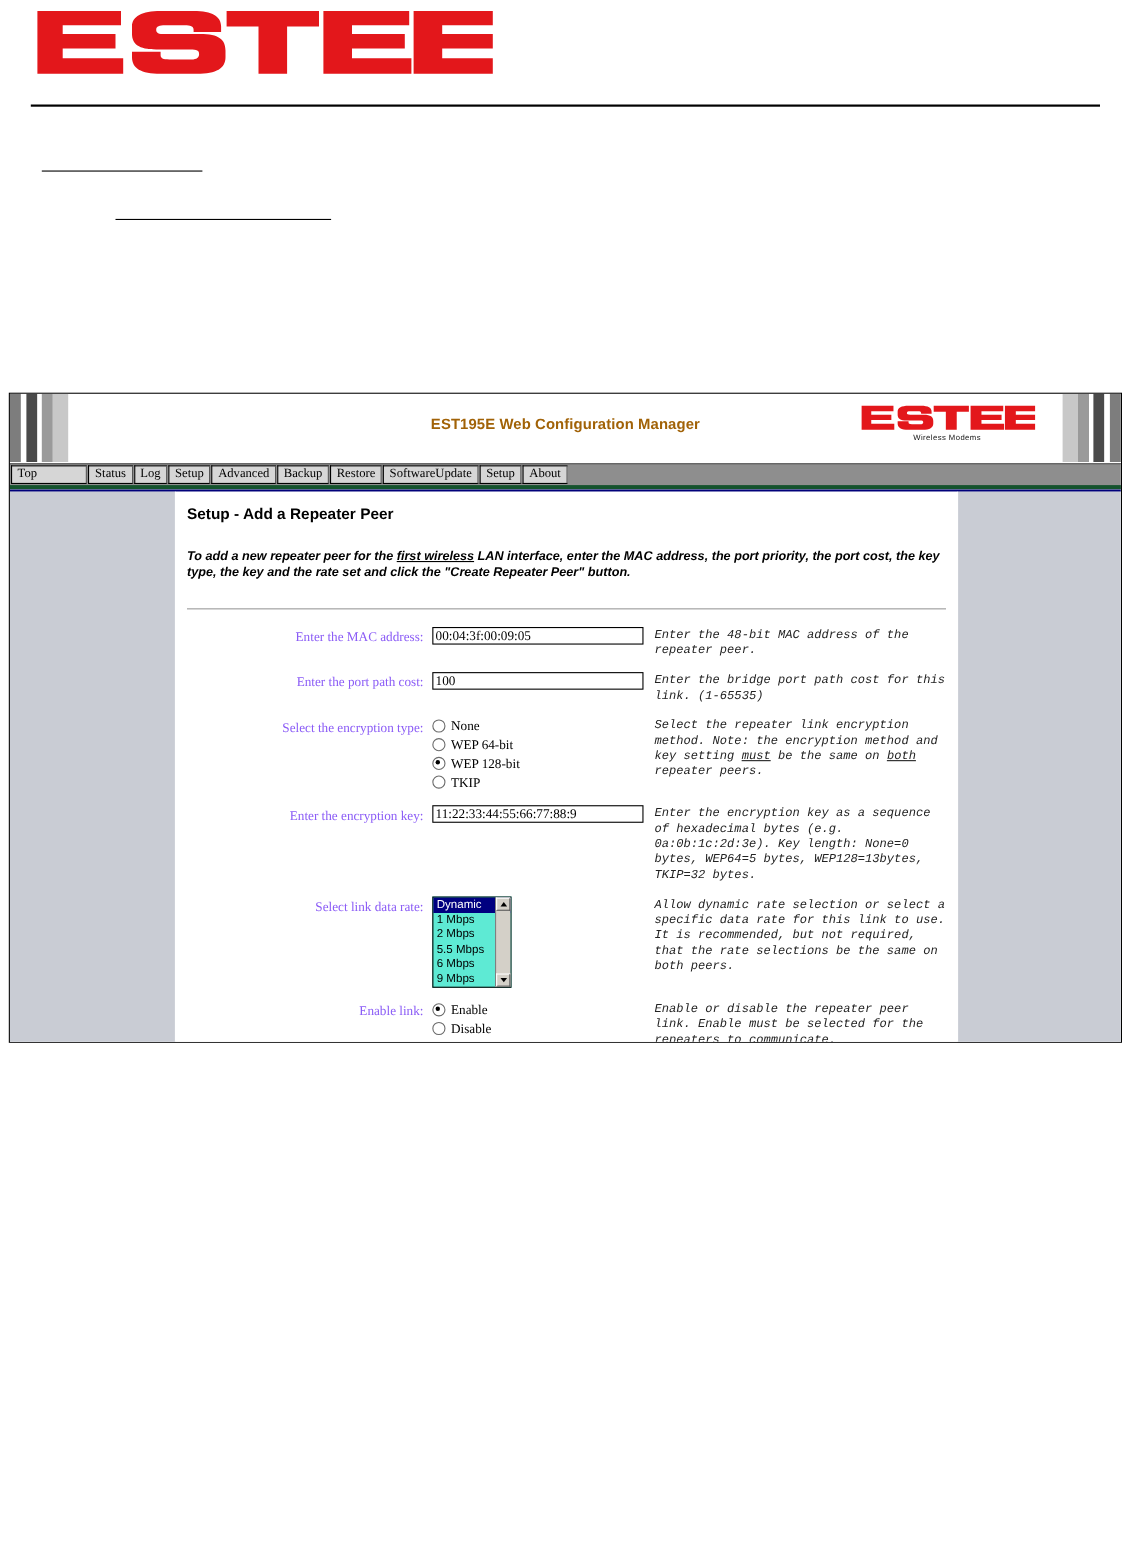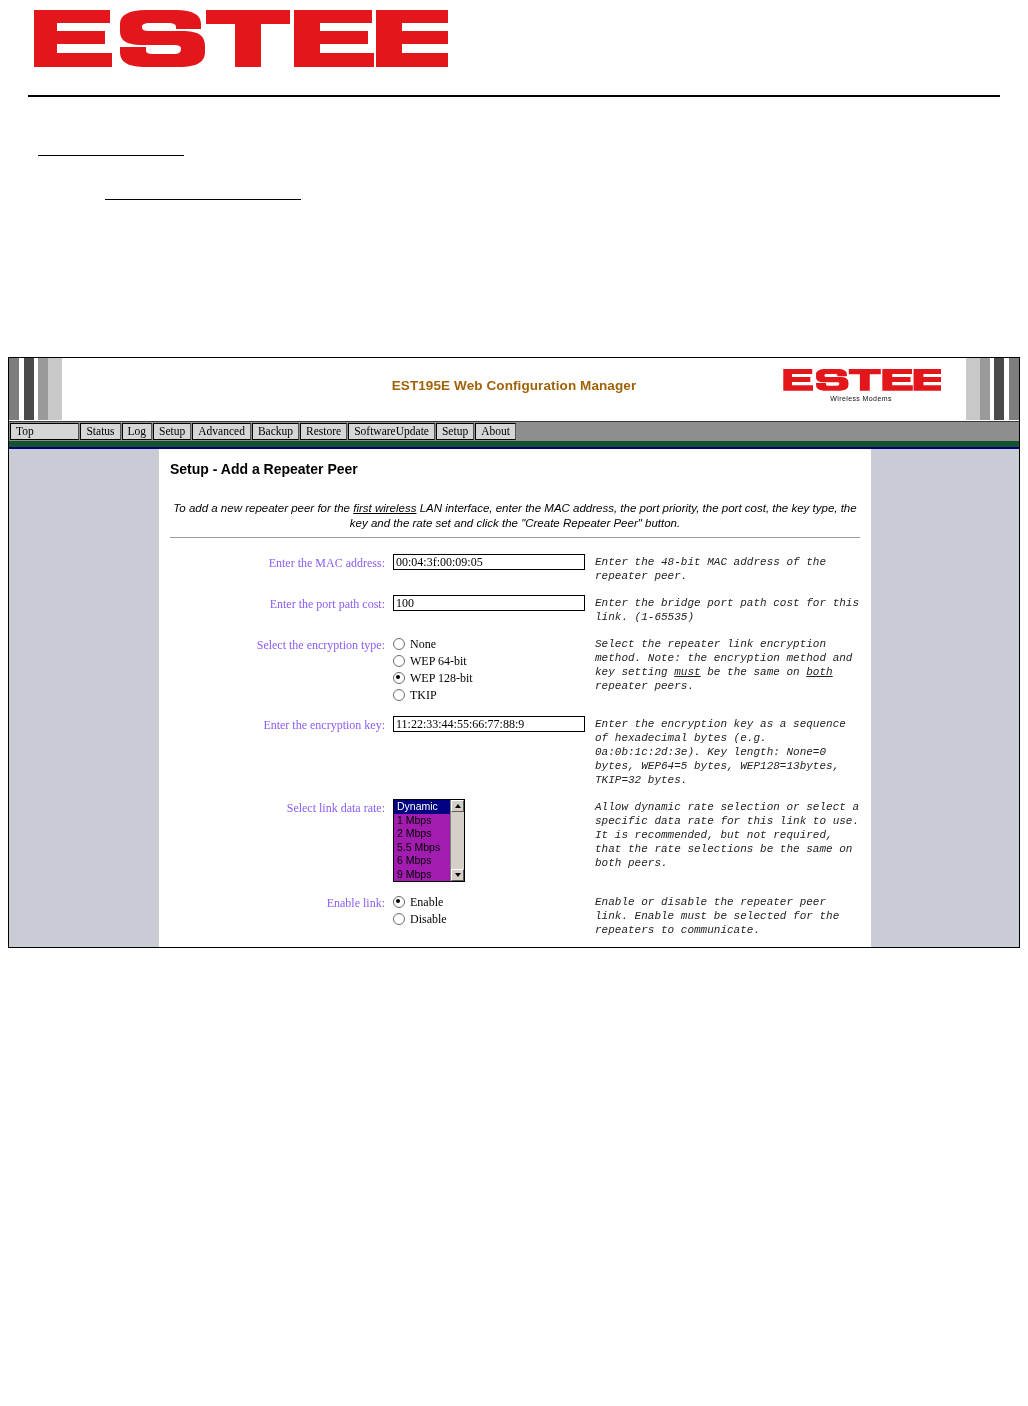--- a/index.html
+++ b/index.html
@@ -110,21 +110,21 @@
     letter-spacing: 0.4px;
   }
 
   
   .shot-nav {
     display: flex;
     align-items: stretch;
     height: 19px;
     background: #8e8e8e;
     border-top: 1px solid #3a3a3a;
-    border-bottom: 6px solid #14532d;
+    border-bottom: 4px solid #14532d;
     font-family: "Liberation Serif", serif;
     font-size: 11.5px;
   }
   .nav-item {
     background: #d6d6d6;
     border: 1px solid #000000;
     border-right: 1px solid #555;
     margin: 1px 0 1px 1px;
     padding: 0 5px;
     line-height: 15px;
@@ -162,26 +162,25 @@
   h2.page-title {
     font-family: "Liberation Sans", sans-serif;
     font-size: 14px;
     font-weight: bold;
     margin: 6px 0 24px 0;
     color: #000000;
   }
   p.page-intro {
     font-family: "Liberation Sans", sans-serif;
     font-style: italic;
-    font-weight: normal;
+    font-weight: bold;
     font-size: 11.5px;
     line-height: 15px;
-    margin: 0 0 6px 0;
+    margin: 0 0 24px 0;
     color: #000000;
-    text-align: center;
   }
   p.page-intro u { text-decoration: underline; }
   .intro-rule {
     height: 1px;
     background: #9a9a9a;
     margin: 2px 0 16px 0;
   }
 
   
   .form-grid {
@@ -244,21 +243,21 @@
     width: 4px; height: 4px;
     border-radius: 50%;
     background: #000000;
   }
   .radio-label { font-size: 12px; color: #000000; }
 
   
   .listbox {
     width: 72px;
     border: 1px solid #000000;
-    background: #a21caf;
+    background: #5eead4;
     font-family: "Liberation Sans", sans-serif;
     font-size: 10.5px;
     position: relative;
     box-sizing: border-box;
   }
   .listbox .opts { }
   .listbox .opt {
     padding: 0 3px;
     line-height: 13.5px;
     white-space: nowrap;

